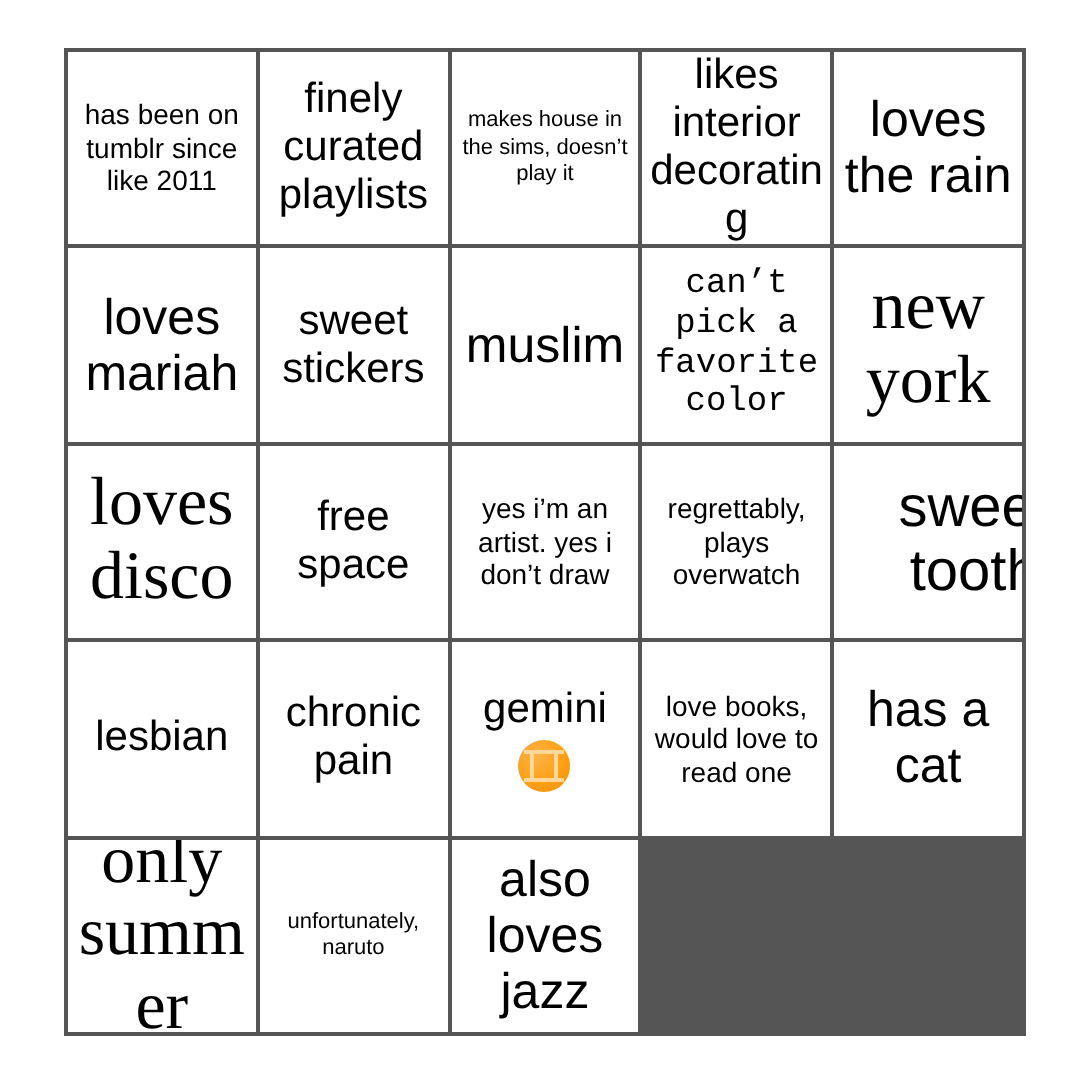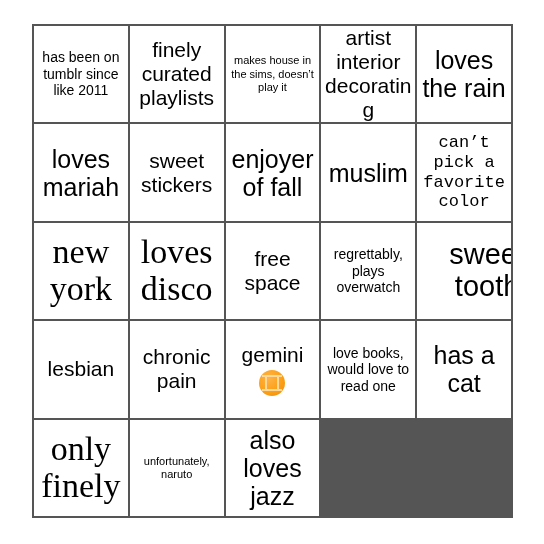--- a/index.html
+++ b/index.html
@@ -131,50 +131,50 @@
     <div class="cell s-xs">
       <span class="txt">has been on tumblr since like 2011</span>
     </div>
     <div class="cell s-md">
       <span class="txt">finely curated playlists</span>
     </div>
     <div class="cell s-xxs">
       <span class="txt">makes house in the sims, doesn’t play it</span>
     </div>
     <div class="cell s-md">
-      <span class="txt">artist interior decorating</span>
+      <span class="txt">likes interior decorating</span>
     </div>
     <div class="cell s-lg">
       <span class="txt">loves the rain</span>
     </div>
     <div class="cell s-lg">
       <span class="txt">loves mariah</span>
     </div>
     <div class="cell s-md">
       <span class="txt">sweet stickers</span>
-    </div>
-    <div class="cell s-lg">
-      <span class="txt">enjoyer of fall</span>
     </div>
     <div class="cell s-lg">
       <span class="txt">muslim</span>
     </div>
     <div class="cell s-sm">
       <span class="txt">can’t pick a favorite color</span>
     </div>
     <div class="cell s-xxl">
       <span class="txt">new york</span>
     </div>
     <div class="cell s-xxl">
       <span class="txt">loves disco</span>
     </div>
     <div class="cell s-md">
       <span class="txt">free space</span>
     </div>
     <div class="cell s-xs">
+      <span class="txt">yes i’m an artist. yes i don’t draw</span>
+    </div>
+    <div class="cell s-xs">
       <span class="txt">regrettably, plays overwatch</span>
     </div>
     <div class="cell s-xl">
       <span class="txt">sweet tooth</span>
     </div>
     <div class="cell s-md">
       <span class="txt">lesbian</span>
     </div>
     <div class="cell s-md">
       <span class="txt">chronic pain</span>
@@ -183,21 +183,21 @@
       <span class="txt">gemini</span>
       <span class="emoji-wrap"><span class="emoji-gemini"></span></span>
     </div>
     <div class="cell s-xs">
       <span class="txt">love books, would love to read one</span>
     </div>
     <div class="cell s-lg">
       <span class="txt">has a cat</span>
     </div>
     <div class="cell s-xxl">
-      <span class="txt">only finely</span>
+      <span class="txt">only summer</span>
     </div>
     <div class="cell s-xxs">
       <span class="txt">unfortunately, naruto</span>
     </div>
     <div class="cell s-lg">
       <span class="txt">also loves jazz</span>
     </div>
   </div>
 
 </body></html>

